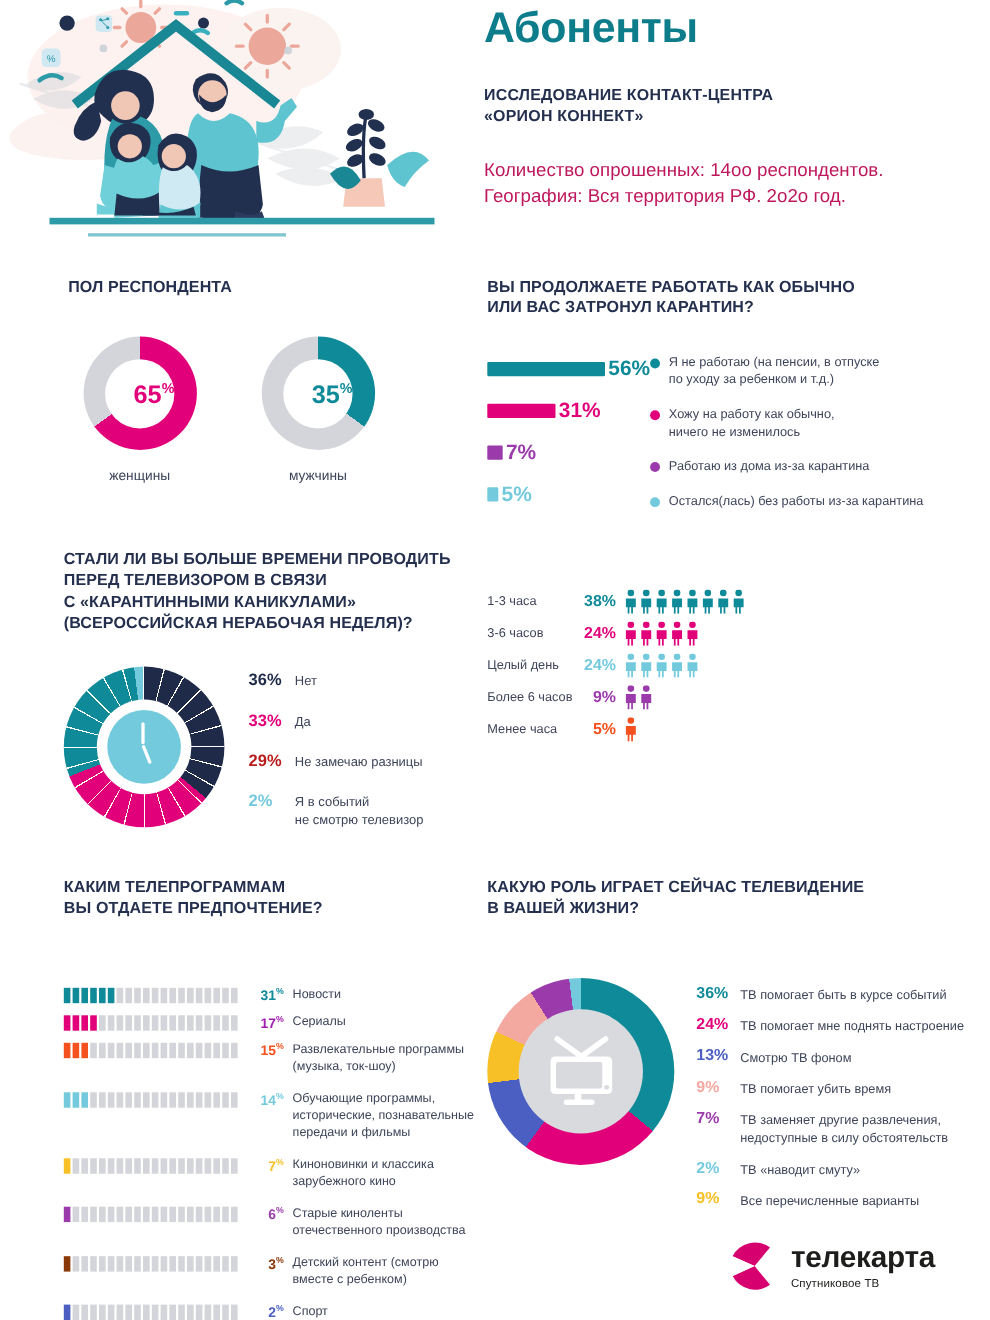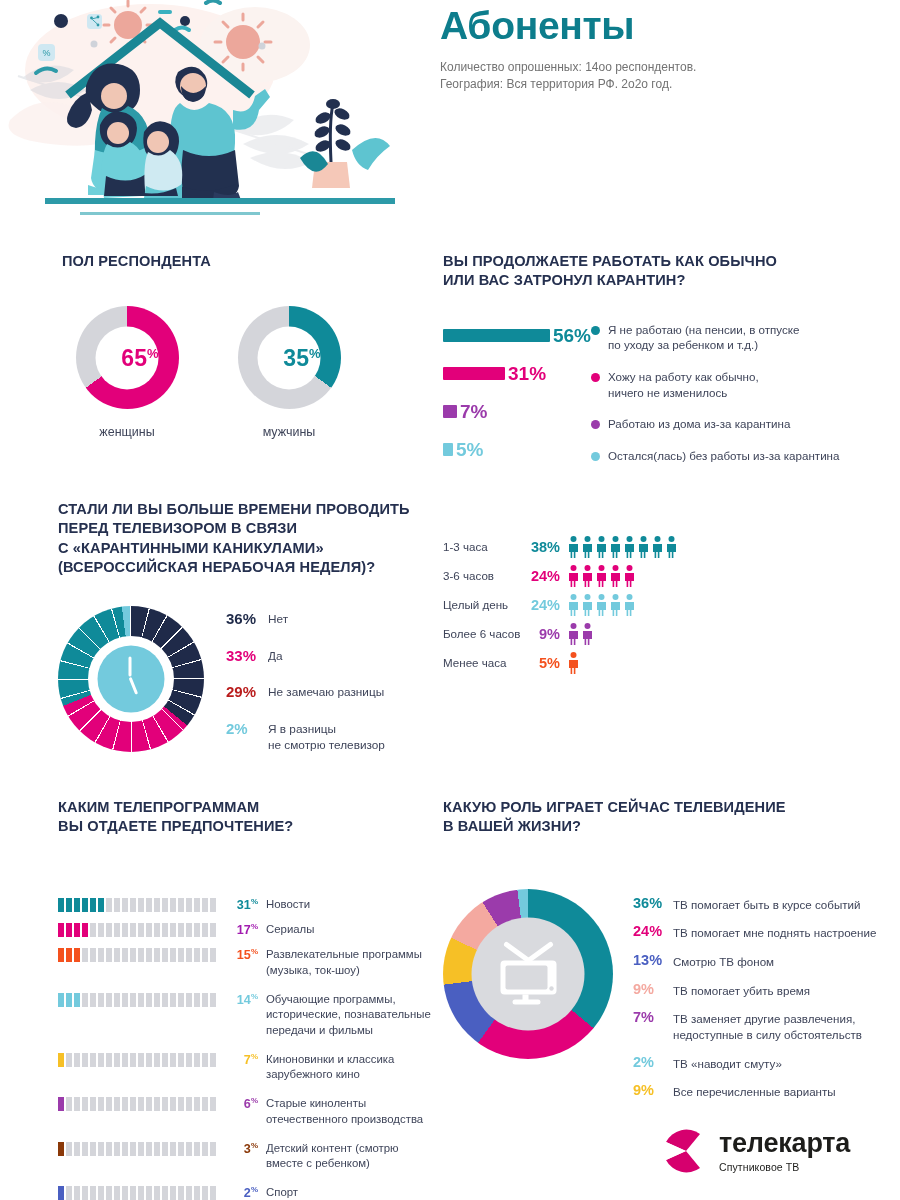--- a/index.html
+++ b/index.html
@@ -11,21 +11,21 @@
     color: #2b2f45;
     overflow: hidden;
   }
   .page { position: relative; width: 900px; height: 1200px; background:#fff; }
 
   
   .hero { position:absolute; left:0; top:0; width:440px; height:215px; overflow:hidden; }
   .hero-title-wrap { position:absolute; left:440px; top:4px; width:450px; }
   .hero-title { font-size:39px; line-height:1.12; font-weight:bold; color:#0d7d8c; letter-spacing:-0.3px; }
   .hero-sub { margin-top:30px; font-size:14.5px; font-weight:bold; line-height:1.35; color:#25304f; letter-spacing:0.2px; }
-  .hero-note { margin-top:11px; font-size:12px; line-height:1.45; color:#737373; }
+  .hero-note { margin-top:26px; font-size:17px; line-height:1.45; color:#be185d; }
 
   
   .h-sec { font-size:14.6px; font-weight:bold; line-height:1.33; color:#25304f; letter-spacing:0.1px; }
 
   
   .gender { position:absolute; left:62px; top:252px; width:380px; }
   .donuts { display:flex; gap:32px; margin-top:35px; }
   .donut-col { width:130px; text-align:center; }
   .donut { width:103px; height:103px; margin:0 auto; border-radius:50%; position:relative; }
   .donut .hole { position:absolute; left:50%; top:50%; transform:translate(-50%,-50%);
@@ -216,20 +216,24 @@
 
       <rect x="45" y="198" width="350" height="6" fill="#2d9aa8"></rect>
       <rect x="80" y="212" width="180" height="5" fill="#7fc7cf"></rect>
     </svg>
   </div>
 
   <div class="hero-title-wrap">
     <div class="hero-title">
       <div>Абоненты</div>
     </div>
+    <div class="hero-sub">
+      <div>ИССЛЕДОВАНИЕ КОНТАКТ-ЦЕНТРА</div>
+      <div>«ОРИОН КОННЕКТ»</div>
+    </div>
     <div class="hero-note">
       <div>Количество опрошенных: 14оо  респондентов.</div>
       <div>География: Вся территория РФ. 2о2о год.</div>
     </div>
   </div>
 
   <div class="gender">
     <div class="h-sec">ПОЛ РЕСПОНДЕНТА</div>
     <div class="donuts" id="gender-donuts">
         <div class="donut-col">
@@ -339,21 +343,21 @@
           </div>
           <div class="tvq-row">
             <div class="tvq-val" style="color:#b91c1c">29%</div>
             <div class="tvq-lab">
               <div>Не замечаю разницы</div>
             </div>
           </div>
           <div class="tvq-row">
             <div class="tvq-val" style="color:#73cadd">2%</div>
             <div class="tvq-lab">
-              <div>Я в разницы</div>
+              <div>Я в событий</div>
               <div>не смотрю телевизор</div>
             </div>
           </div>
         </div>
     </div>
   </div>
 
   <div class="hours">
     <div class="hours-body" id="hours-rows">
         <div class="hrow">

